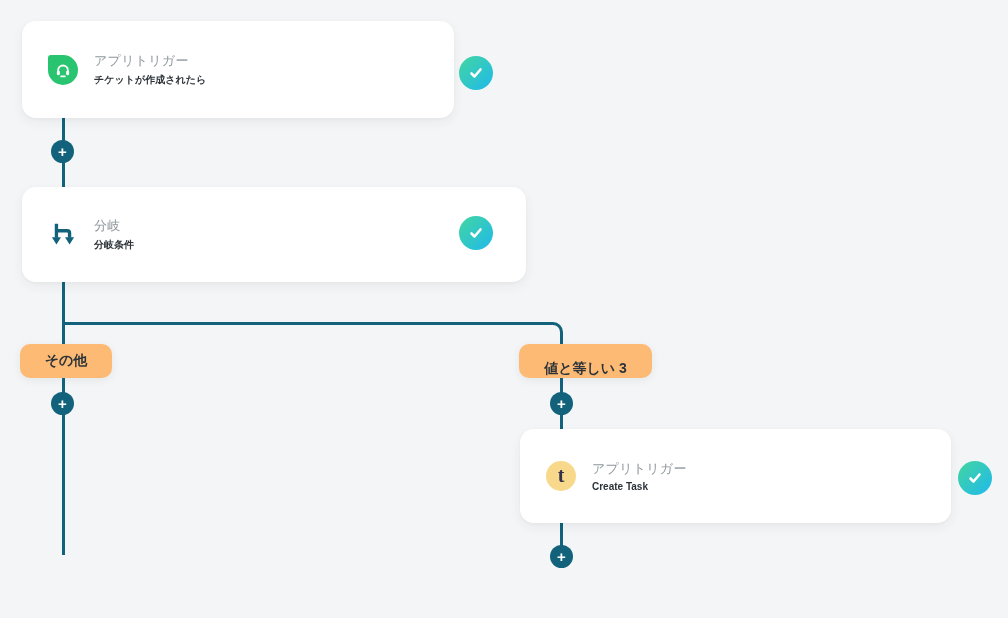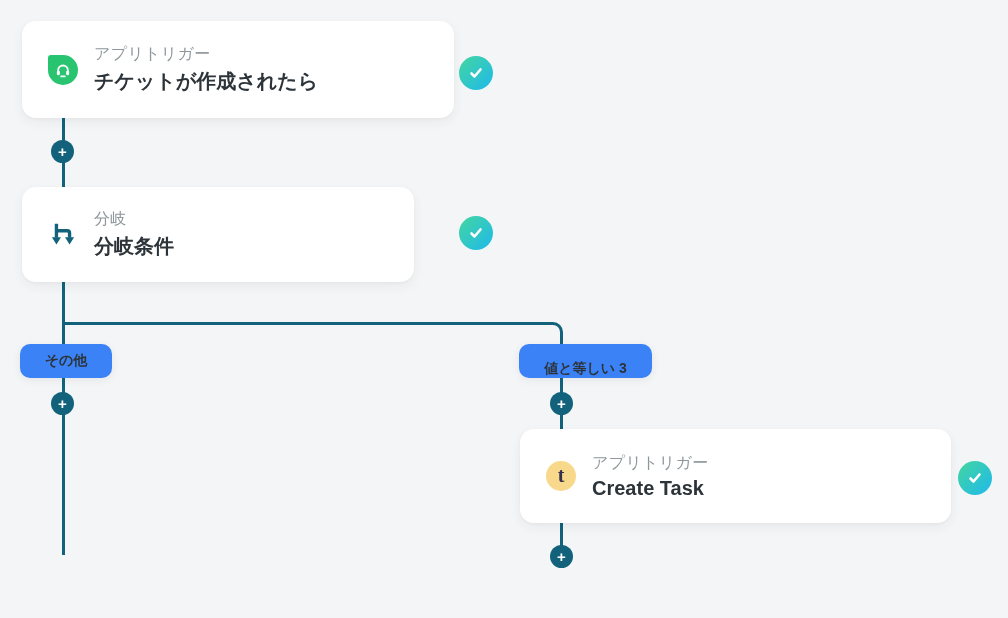--- a/index.html
+++ b/index.html
@@ -56,32 +56,32 @@
   .node-card {
     position: absolute;
     background: #ffffff;
     border-radius: 14px;
     box-shadow: 0 4px 12px rgba(40,50,60,0.06), 0 1px 3px rgba(40,50,60,0.04);
     display: flex; align-items: center;
     z-index: 2;
     cursor: pointer;
   }
   .card-trigger { left: 22px;  top: 21px;  width: 432px; height: 97px; }
-  .card-branch  { left: 22px;  top: 187px; width: 392px; height: 95px; }
+  .card-branch  { left: 22px;  top: 187px; width: 504px; height: 95px; }
   .card-task    { left: 520px; top: 429px; width: 431px; height: 94px; }
 
   .node-icon-wrap {
     flex: 0 0 auto;
     margin-left: 26px;
     width: 30px; height: 30px;
     display: flex; align-items: center; justify-content: center;
   }
   .node-texts { margin-left: 16px; display: flex; flex-direction: column; gap: 3px; }
-  .node-label { font-size: 16px; color: #8e979b; letter-spacing: .02em; }
-  .node-title { font-size: 20px; font-weight: 700; color: #2d3439; }
+  .node-label { font-size: 13px; color: #8e979b; letter-spacing: .02em; }
+  .node-title { font-size: 10px; font-weight: 700; color: #2d3439; }
 
   
   .icon-headset-app {
     width: 30px; height: 30px;
     background: #29c46f;
     border-radius: 3px 15px 15px 15px;
     display: flex; align-items: center; justify-content: center;
   }
   
   .icon-task-app {
@@ -105,21 +105,21 @@
     z-index: 3;
   }
   .badge-1 { left: 459px; top: 56px; }
   .badge-2 { left: 459px; top: 216px; }
   .badge-3 { left: 958px; top: 461px; }
 
   
   .branch-pill {
     position: absolute;
     height: 34px;
-    background: #3b82f6;
+    background: #fdba74;
     border-radius: 10px;
     box-shadow: 0 2px 8px rgba(40,50,60,0.08);
     display: flex; align-items: center; justify-content: center;
     font-size: 14px; font-weight: 700; color: #2d3439;
     z-index: 3;
   }
   .pill-left  { left: 20px;  top: 344px; width: 92px; }
   .pill-right { left: 519px; top: 344px; width: 133px; align-items: flex-end; }
 </style>
 </head>

